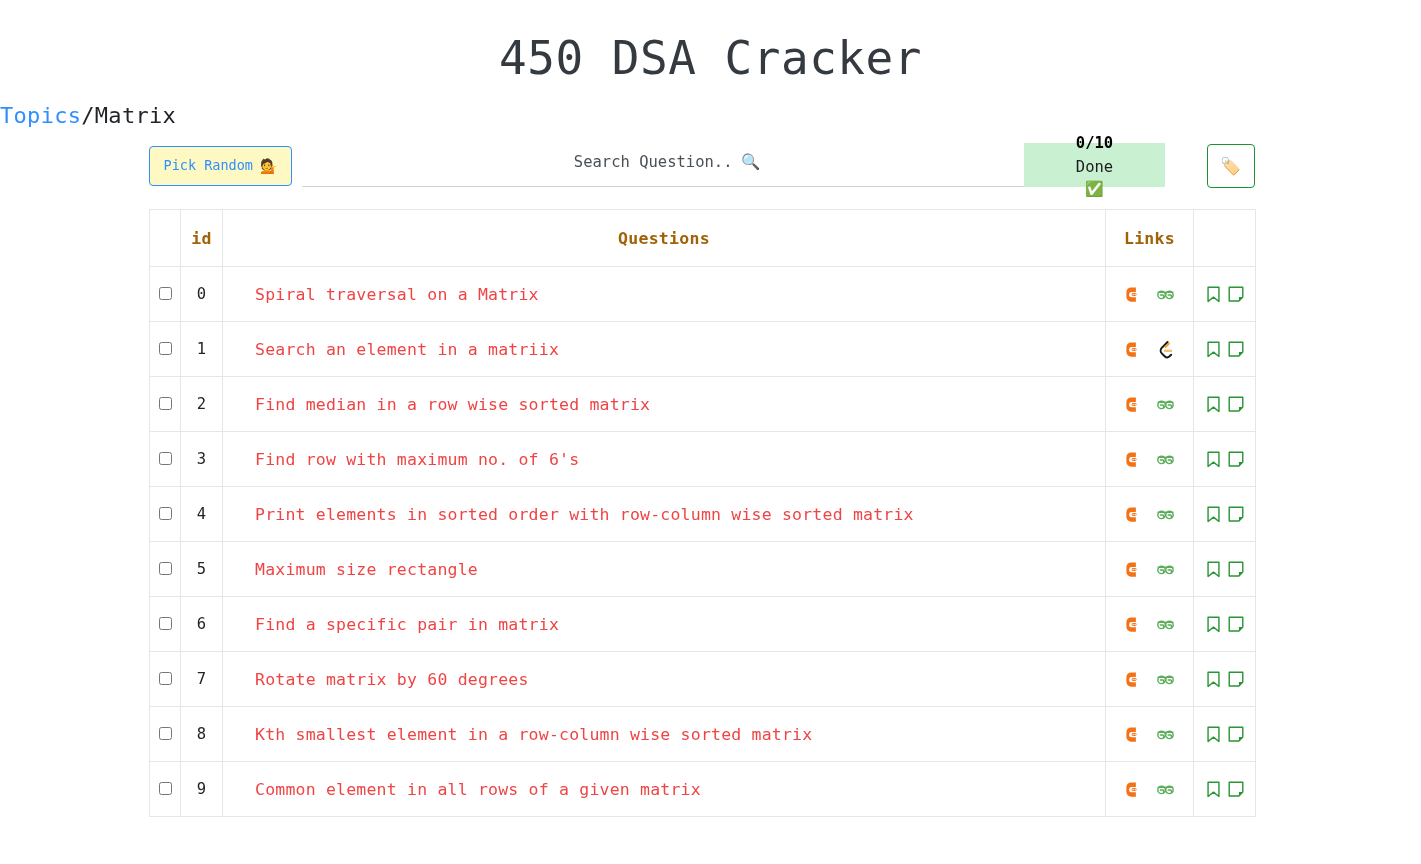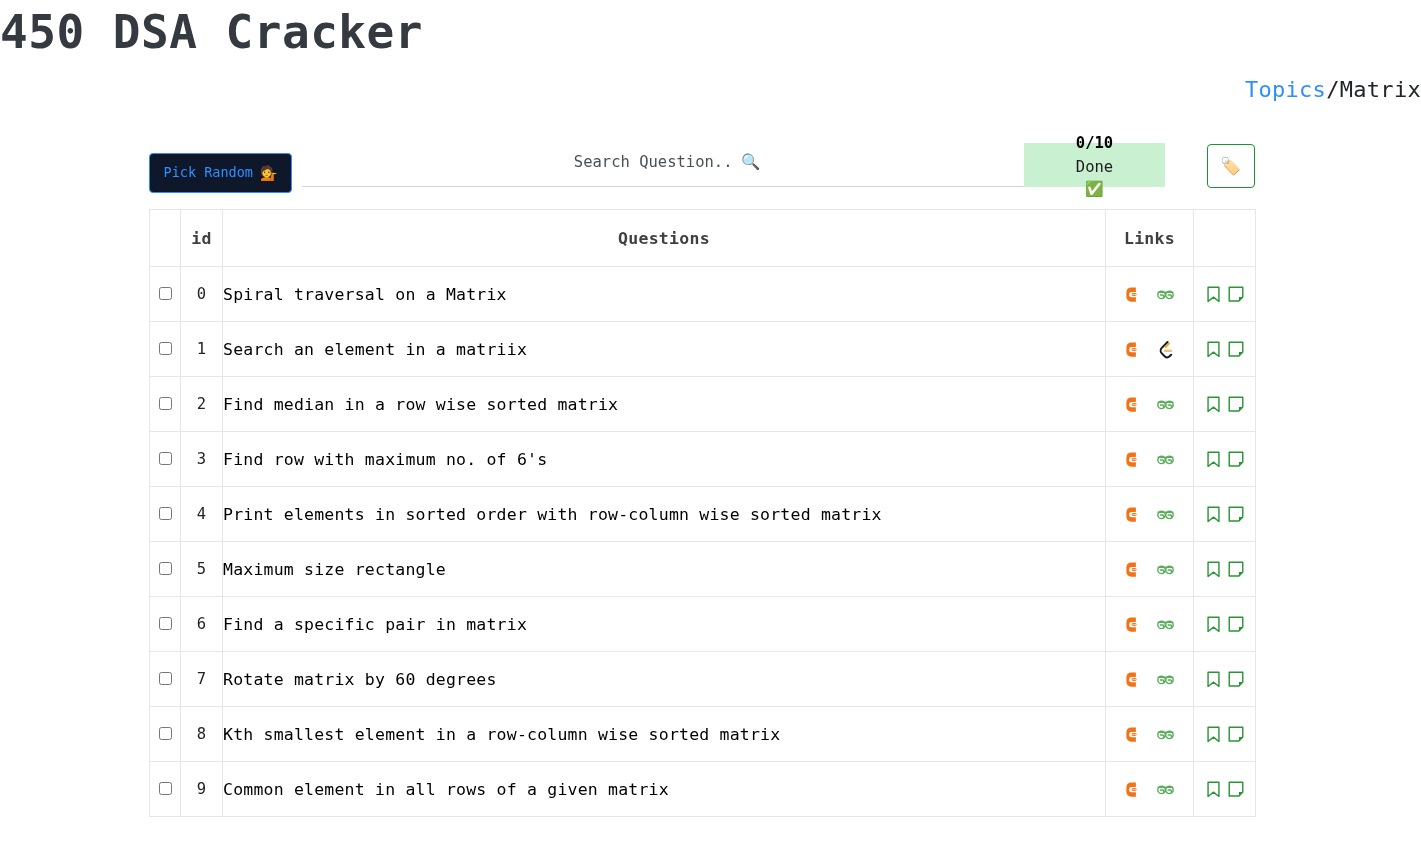--- a/index.html
+++ b/index.html
@@ -16,33 +16,33 @@
 
   .page {
     width: 1421px;
     height: 864px;
     position: relative;
   }
 
   
   .app-title {
     margin: 0;
-    padding-top: 6px;
-    text-align: left;
+    padding-top: 32px;
+    text-align: center;
     font-size: 46px;
-    font-weight: bold;
+    font-weight: normal;
     color: #343a40;
     letter-spacing: 0.5px;
     line-height: 1.15;
   }
 
   .breadcrumb {
     margin: 0;
     padding-top: 18px;
-    text-align: right;
+    text-align: left;
     font-size: 22px;
     color: #212529;
     letter-spacing: 0.3px;
   }
   .breadcrumb .crumb-link {
     color: #2f8fff;
     text-decoration: none;
     cursor: pointer;
   }
   .breadcrumb .crumb-sep { color: #212529; }
@@ -57,33 +57,33 @@
     height: 48px;
     display: flex;
     align-items: flex-start;
   }
 
   .pick-random-btn {
     width: 143px;
     height: 40px;
     border: 1px solid #2f8fff;
     border-radius: 4px;
-    background: #0f172a;
+    background: #fef9c3;
     color: #2f8fff;
     font-family: "DejaVu Sans Mono", "Liberation Mono", monospace;
     font-size: 13.5px;
     line-height: 1;
     cursor: pointer;
     padding: 13px 8px;
     display: flex;
     align-items: center;
     justify-content: center;
     gap: 7px;
     white-space: nowrap;
-    margin-top: 10px;
+    margin-top: 3px;
   }
   .pick-random-btn .emoji { font-size: 14px; }
 
   .search-wrap {
     flex: 1;
     margin-left: 10px;
     position: relative;
     height: 44px;
   }
   .search-input {
@@ -153,21 +153,21 @@
   table.q-table td {
     border: 1px solid #e3e6ea;
     padding: 0;
     vertical-align: middle;
   }
 
   table.q-table thead th {
     height: 57px;
     font-size: 16.5px;
     font-weight: bold;
-    color: #404040;
+    color: #a16207;
     text-align: center;
     letter-spacing: 0.3px;
   }
 
   col.c-check { width: 31px; }
   col.c-id    { width: 42px; }
   col.c-q     { width: 883px; }
   col.c-links { width: 88px; }
   col.c-act   { width: 62px; }
 
@@ -188,25 +188,26 @@
   td.cell-id {
     text-align: center;
     font-size: 15.5px;
     color: #212529;
   }
 
   td.cell-q {
     padding-left: 13px;
   }
   td.cell-q a {
-    color: #000000;
+    color: #ef4444;
     text-decoration: none;
     font-size: 16.5px;
     letter-spacing: 0.2px;
     cursor: pointer;
+    margin-left: 32px;
   }
 
   td.cell-links {
     text-align: center;
   }
   .link-icons {
     display: flex;
     align-items: center;
     justify-content: center;
     gap: 13px;

